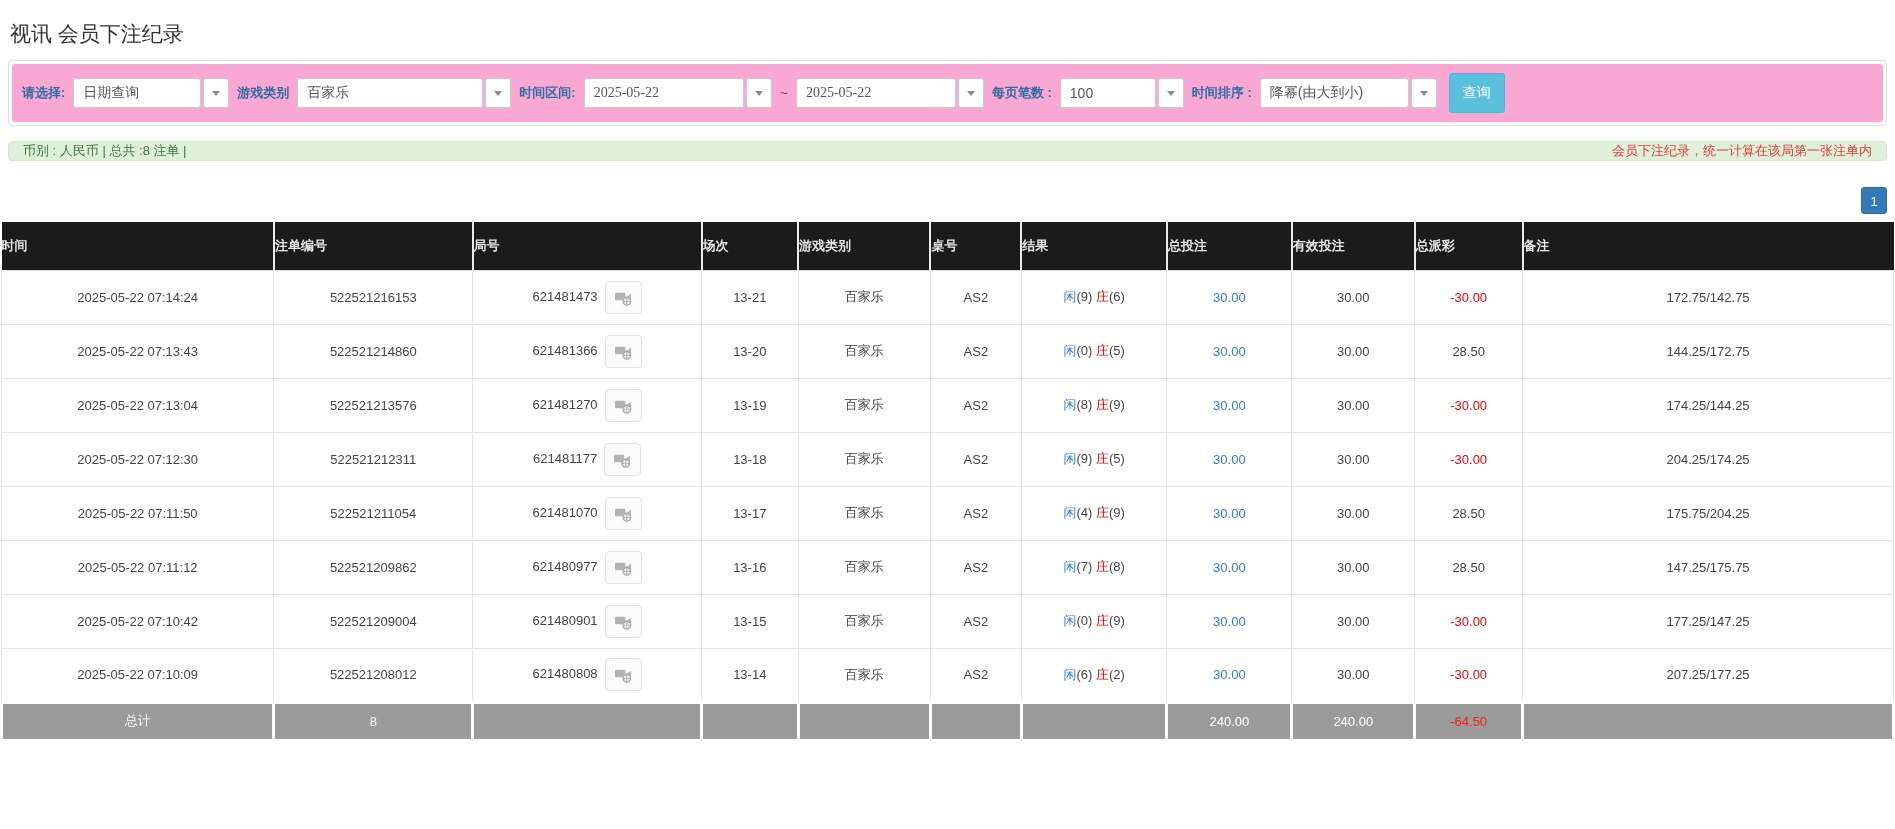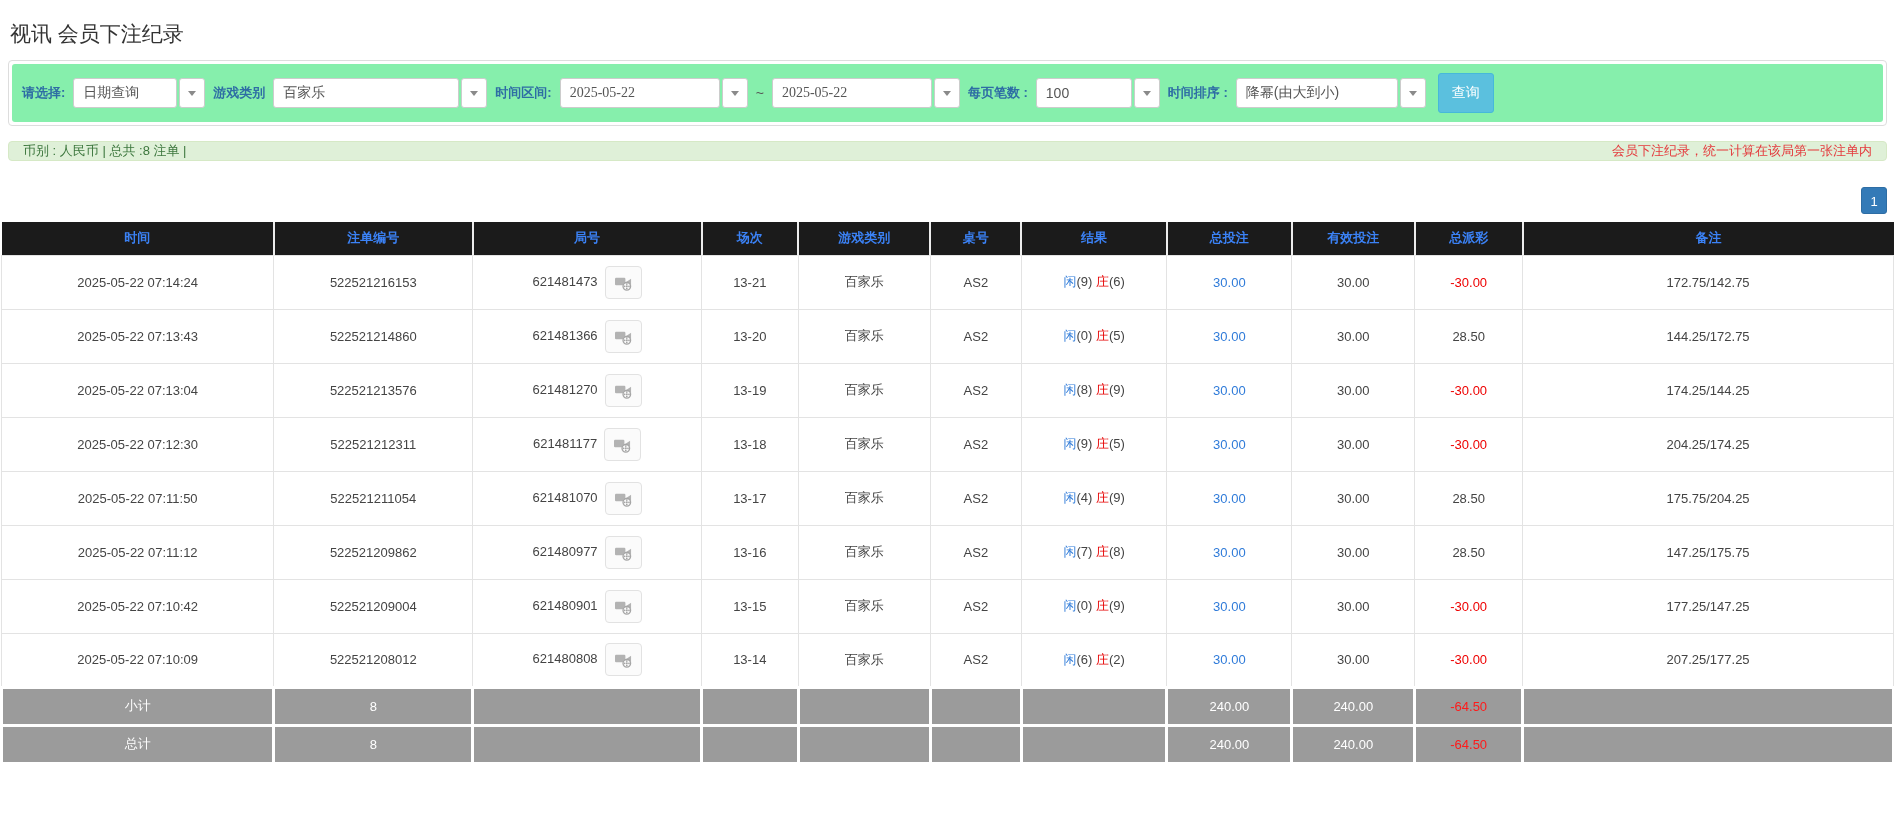--- a/index.html
+++ b/index.html
@@ -7,38 +7,38 @@
   body {
     width: 1895px; height: 829px; overflow: hidden;
     font-family: "Liberation Sans", "DejaVu Sans", sans-serif;
     color:#333; font-size:13px;
   }
   
   .page-title { font-size:21px; font-weight:400; color:#333; padding:20px 10px 12px 10px; }
 
   
   .filter-panel { margin:0 8px; border:1px solid #ddd; border-radius:4px; background:#fff; padding:3px; }
-  .filter-bar { background:#86efac; border-radius:3px; padding:9px 10px; display:flex; align-items:center; gap:8px; }
+  .filter-bar { background:#f9a8d4; border-radius:3px; padding:9px 10px; display:flex; align-items:center; gap:8px; }
   .f-label { color:#2e6da4; font-weight:bold; font-size:13px; white-space:nowrap; }
   .combo { display:flex; align-items:center; gap:2px; }
   .combo-text {
     background:#fff; border:1px solid #ccc; border-radius:3px; height:30px;
     display:flex; align-items:center; padding:0 9px; font-size:14px; color:#555; white-space:nowrap;
   }
   .combo-btn {
     width:26px; height:30px; background:#fff; border:1px solid #ccc; border-radius:3px;
     display:flex; align-items:center; justify-content:center; cursor:pointer; padding:0;
   }
   .caret { width:0; height:0; border-left:4px solid transparent; border-right:4px solid transparent; border-top:5px solid #8a8a8a; }
   .tilde { color:#555; font-size:14px; }
-  .w-select1 { width:104px; }
+  .w-select1 { width:128px; }
   .w-game   { width:186px; }
   .w-date   { width:160px;font-family:Liberation Serif, serif; }
   .w-size   { width:96px;  }
-  .w-sort   { width:162px; }
+  .w-sort   { width:149px; }
   .search-btn {
     background:#5bc0de; border:1px solid #46b8da; color:#fff; font-size:14px;
     border-radius:3px; height:40px; padding:0 13px; cursor:pointer; margin-left:4px;
   }
 
   
   .summary-bar {
     margin:15px 8px 0 8px; background:#dff0d8; border:1px solid #d6e9c6; border-radius:4px;
     padding:0 14px; display:flex; justify-content:space-between; align-items:center;
   }
@@ -51,22 +51,22 @@
     display:inline-block; min-width:26px; height:27px; line-height:27px; text-align:center;
     background:#337ab7; border:1px solid #2e6da4; color:#fff; font-size:13px; border-radius:3px; cursor:pointer;
   }
 
   
   table.records { width:100%; border-collapse:collapse; table-layout:fixed; margin-top:2px; }
   col.c-time{width:14.4%} col.c-betid{width:10.5%} col.c-round{width:12.1%} col.c-sess{width:5.1%}
   col.c-game{width:7.0%} col.c-table{width:4.8%} col.c-result{width:7.7%} col.c-tbet{width:6.6%}
   col.c-vbet{width:6.5%} col.c-payout{width:5.7%} col.c-remark{width:19.6%}
   thead th {
-    background:#1b1b1b; color:#3b82f6; font-weight:bold; font-size:13px; height:33px;
-    border-right:2px solid #ececec; text-align:center;
+    background:#1b1b1b; color:#e5e5e5; font-weight:bold; font-size:13px; height:48px;
+    border-right:2px solid #ececec; text-align:left;
   }
   thead th:last-child { border-right:none; }
   tbody td {
     background:#fff; border:1px solid #e3e3e3; height:54px; text-align:center;
     font-size:13px; color:#444; vertical-align:middle;
   }
   .val-blue { color:#2f7bd9; }
   .val-neg { color:#ee0000; }
   .res-player { color:#2f7bd9; }
   .res-banker { color:#e60000; }
@@ -367,39 +367,26 @@
         <td>AS2</td>
         <td><span class="res-player">闲</span><span class="res-num">(6)</span> <span class="res-banker">庄</span><span class="res-num">(2)</span></td>
         <td><span class="val-blue">30.00</span></td>
         <td>30.00</td>
         <td class="val-neg">-30.00</td>
         <td>207.25/177.25</td>
       </tr>
     </tbody>
   <tfoot>
       <tr>
-        <td>小计</td>
+        <td>总计</td>
         <td>8</td>
         <td></td>
         <td></td>
         <td></td>
         <td></td>
         <td></td>
         <td>240.00</td>
         <td>240.00</td>
         <td class="val-neg">-64.50</td>
         <td></td>
       </tr>
-      <tr>
-        <td>总计</td>
-        <td>8</td>
-        <td></td>
-        <td></td>
-        <td></td>
-        <td></td>
-        <td></td>
-        <td>240.00</td>
-        <td>240.00</td>
-        <td class="val-neg">-64.50</td>
-        <td></td>
-      </tr>
     </tfoot>
 </table>
 
 </body></html>

